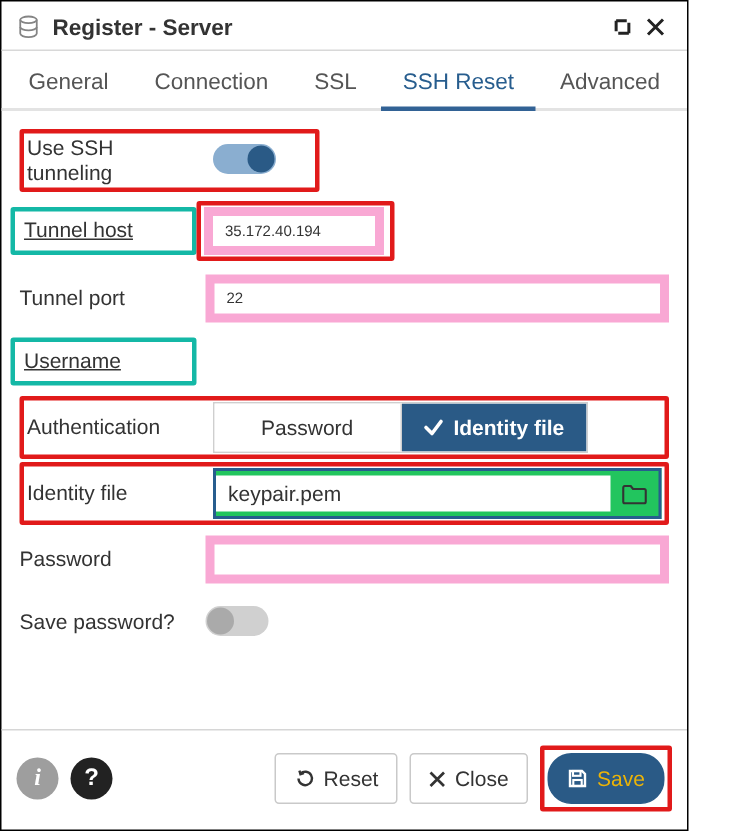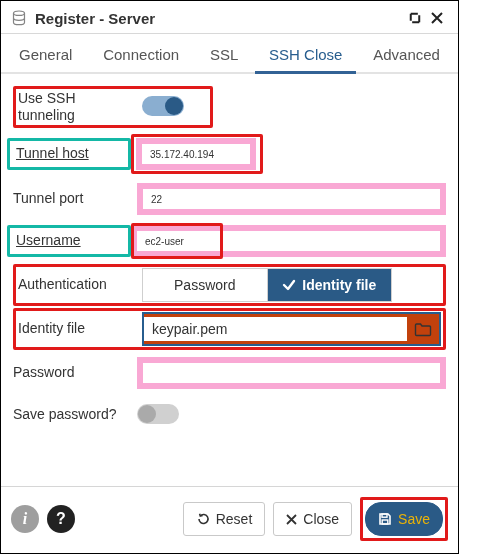--- a/index.html
+++ b/index.html
@@ -98,21 +98,21 @@
     padding: 4px 8px;
     font-size: 10px;
     color: #333;
     outline: none;
   }
   
   .file-field {
     display: flex;
     align-items: center;
     border: 2px solid #275d8e;
-    background: #c2410c;
+    background: #22c55e;
     height: 34px;
   }
   .file-field input {
     border: none; outline: none;
     flex: 1 1 auto;
     padding: 4px 8px;
     font-size: 14px;
     color: #333;
   }
   .file-field .folder-btn {
@@ -233,21 +233,21 @@
       <svg width="12" height="12" viewBox="0 0 12 12">
           <path d="M1 1 L11 11 M11 1 L1 11" stroke="#222" stroke-width="2"></path>
         </svg>
     </span>
   </div>
 
   <div class="tabs" data-name="tabs">
     <div class="tab" data-name="tab-general">General</div>
     <div class="tab" data-name="tab-connection">Connection</div>
     <div class="tab" data-name="tab-ssl">SSL</div>
-    <div class="tab active" data-name="tab-ssh-tunnel">SSH Close</div>
+    <div class="tab active" data-name="tab-ssh-tunnel">SSH Reset</div>
     <div class="tab" data-name="tab-advanced">Advanced</div>
   </div>
 
   <div class="form" data-name="ssh-tunnel-form">
 
     <div class="row hl-row" style="max-width:200px;" data-name="row-use-ssh-tunneling">
       <div class="label" data-name="use-ssh-tunneling-label">Use SSH tunneling</div>
       <div class="control">
         <span class="toggle on" data-name="use-ssh-tunneling-toggle">
           <span class="knob" data-name="toggle-knob"></span>
@@ -275,24 +275,20 @@
 
     <div class="row" data-name="row-tunnel-port">
       <div class="label" data-name="tunnel-port-label">Tunnel port</div>
       <div class="control">
         <input class="text-input" data-name="tunnel-port-input" value="22" style="">
       </div>
     </div>
 
     <div class="row" data-name="row-username">
       <div class="label hl-label" data-name="username-label">Username</div>
-      <div class="control" style="position:relative;">
-        <input class="text-input" data-name="username-input" value="ec2-user" style="">
-        <span class="hl-control" style="position:absolute; left:0; top:-2px; height:36px; width:92px; pointer-events:none; background:transparent;"></span>
-      </div>
     </div>
 
     <div class="row hl-row" data-name="row-authentication">
       <div class="label" data-name="authentication-label">Authentication</div>
       <div class="control">
         <div class="segmented" style="max-width:250px;" data-name="authentication-segmented">
           <div class="seg-btn" data-name="auth-option-password">Password</div>
           <div class="seg-btn selected" data-name="auth-option-identity-file">
             <span class="ic" data-name="check-icon">
               <svg width="14" height="14" viewBox="0 0 14 14">

